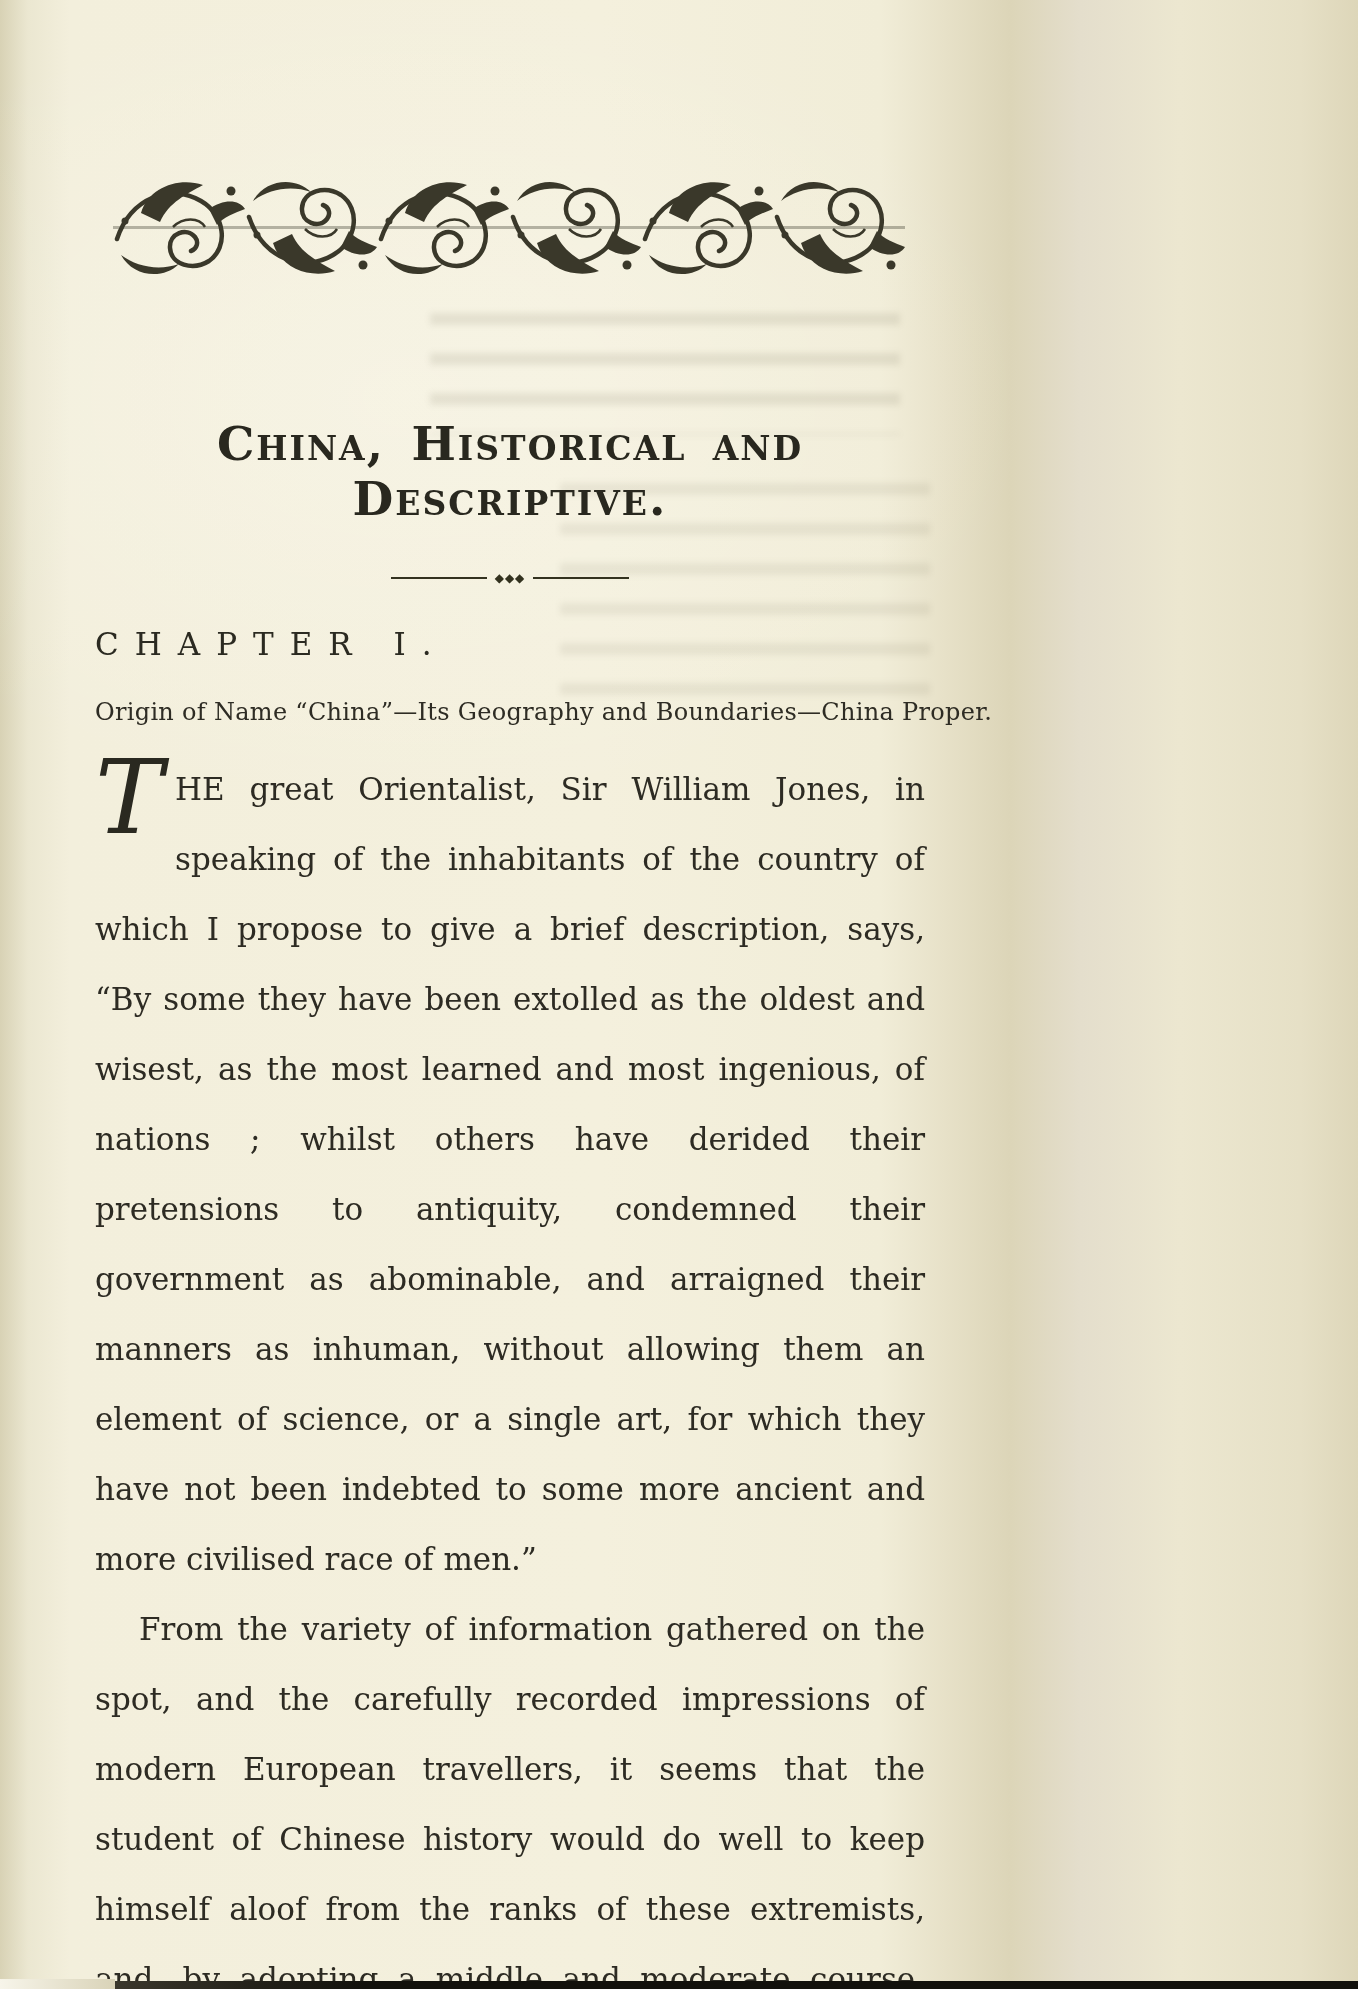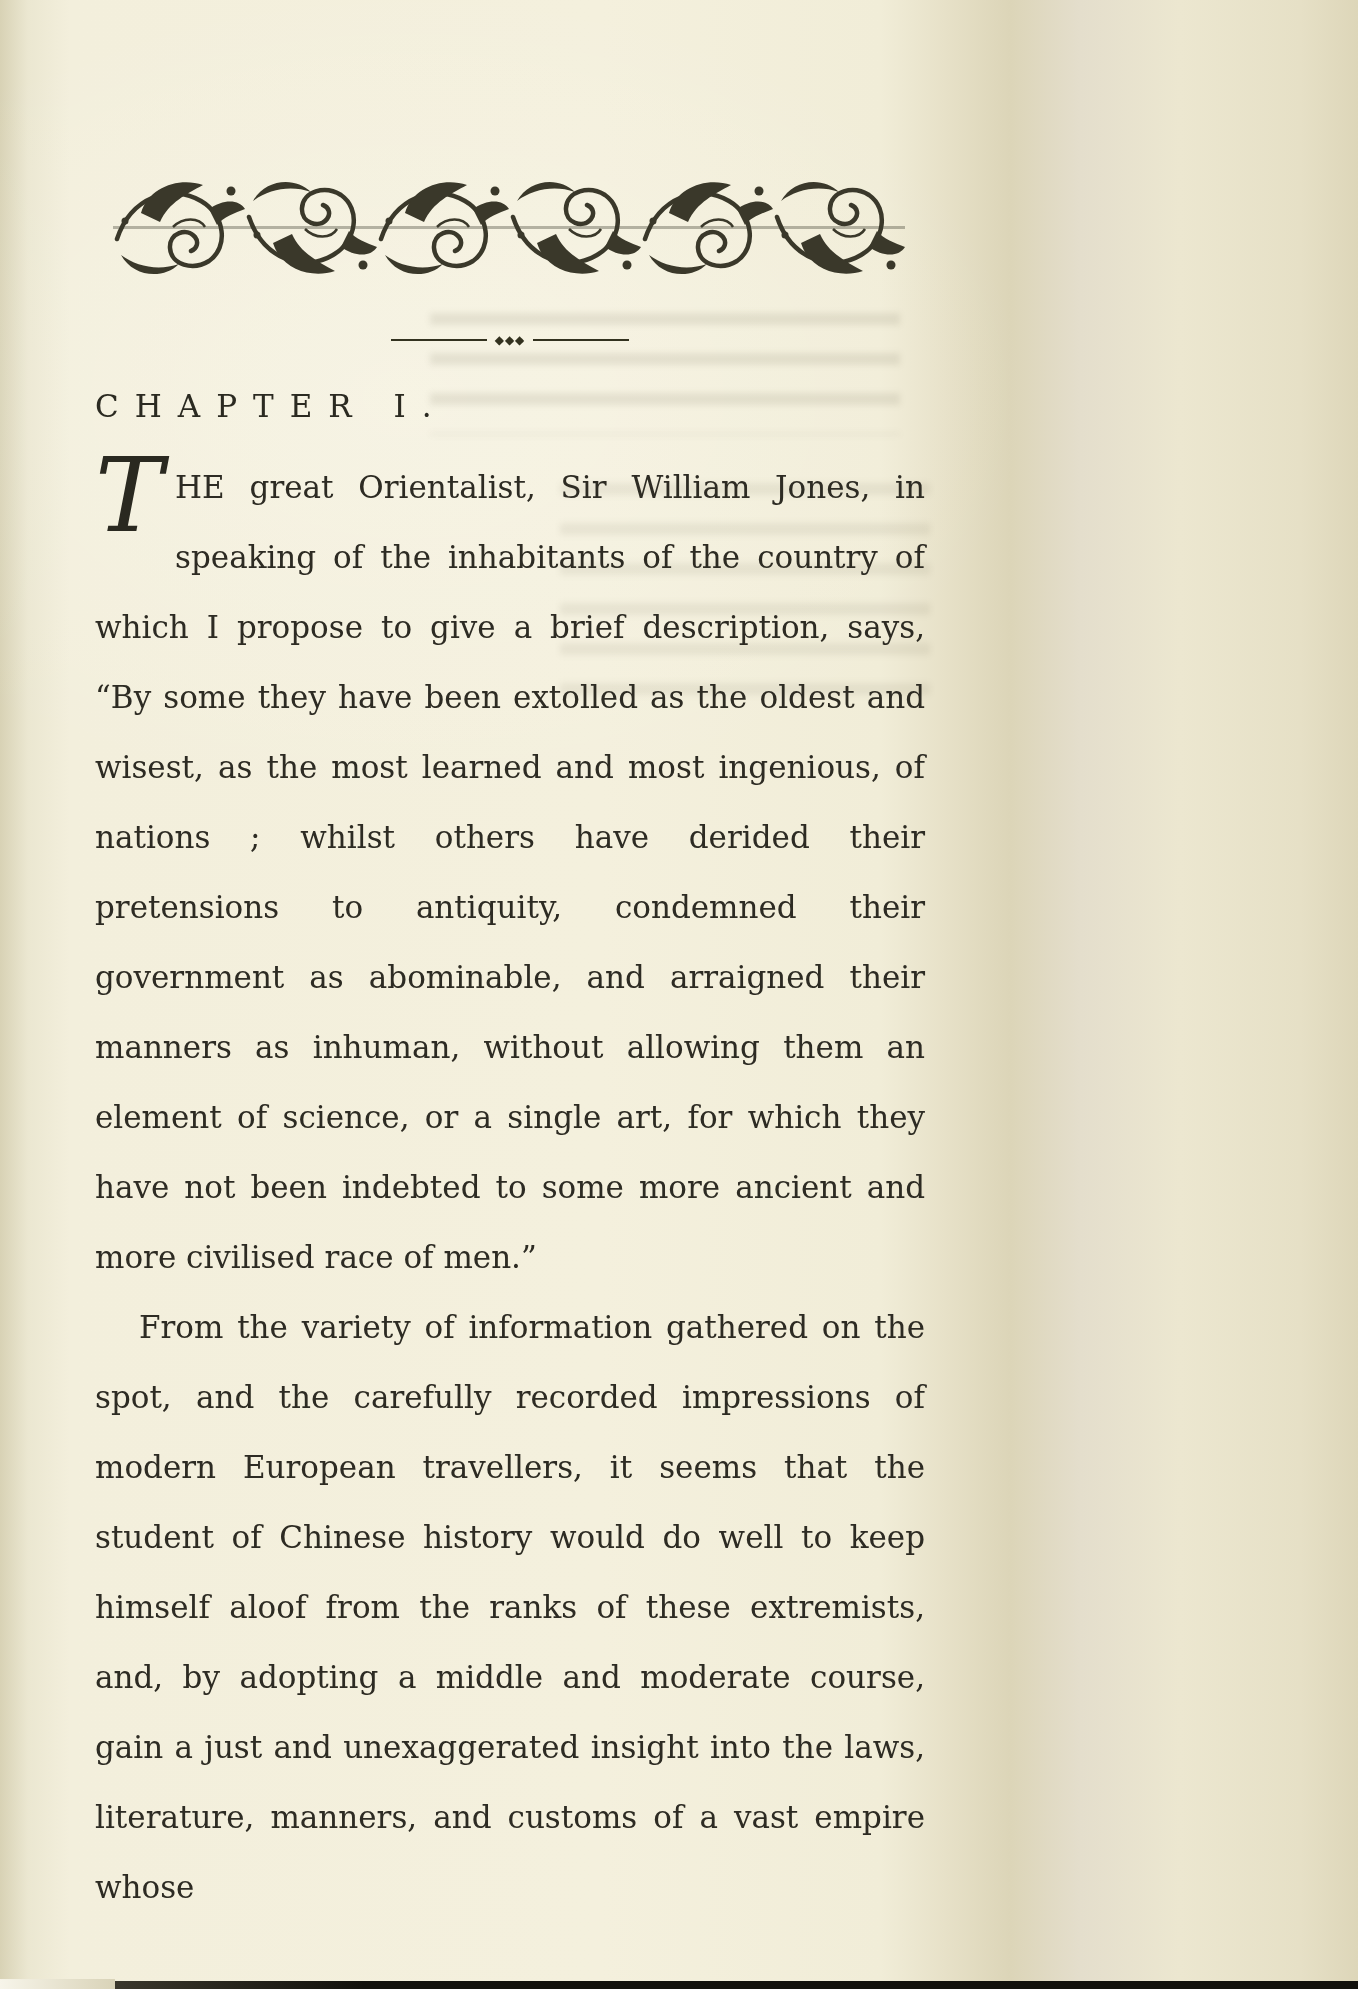--- a/index.html
+++ b/index.html
@@ -164,29 +164,31 @@
         <use href="#curl" transform="translate(0,0)"></use>
         <use href="#curl" transform="translate(132,118) scale(1,-1)"></use>
         <use href="#curl" transform="translate(264,0)"></use>
         <use href="#curl" transform="translate(396,118) scale(1,-1)"></use>
         <use href="#curl" transform="translate(528,0)"></use>
         <use href="#curl" transform="translate(660,118) scale(1,-1)"></use>
         <rect x="0" y="57" width="792" height="3" fill="#3a382a" opacity="0.35"></rect>
       </svg>
     </div>
 
+    <h1 class="book-title">China, Historical and Descriptive.</h1>
 
     <div class="divider">
       <span class="rule"></span>
       <span class="diamonds">◆◆◆</span>
       <span class="rule"></span>
     </div>
 
     <h2 class="chapter-heading">CHAPTER I.</h2>
 
+    <div class="chapter-subtitle">Origin of Name “China”—Its Geography and Boundaries—China Proper.</div>
 
     <div class="bodytext">
       <p>
         <span class="dropcap">T</span><span>HE great Orientalist, Sir William Jones, in speaking of the inhabitants of the country of which I propose to give a brief description, says, “By some they have been extolled as the oldest and wisest, as the most learned and most ingenious, of nations ; whilst others have derided their pretensions to antiquity, condemned their government as abominable, and arraigned their manners as inhuman, without allowing them an element of science, or a single art, for which they have not been indebted to some more ancient and more civilised race of men.”</span>
       </p>
       <p class="para-indent">
         <span>From the variety of information gathered on the spot, and the carefully recorded impressions of modern European travellers, it seems that the student of Chinese history would do well to keep himself aloof from the ranks of these extremists, and, by adopting a middle and moderate course, gain a just and unexaggerated insight into the laws, literature, manners, and customs of a vast empire whose</span>
       </p>
     </div>
 

